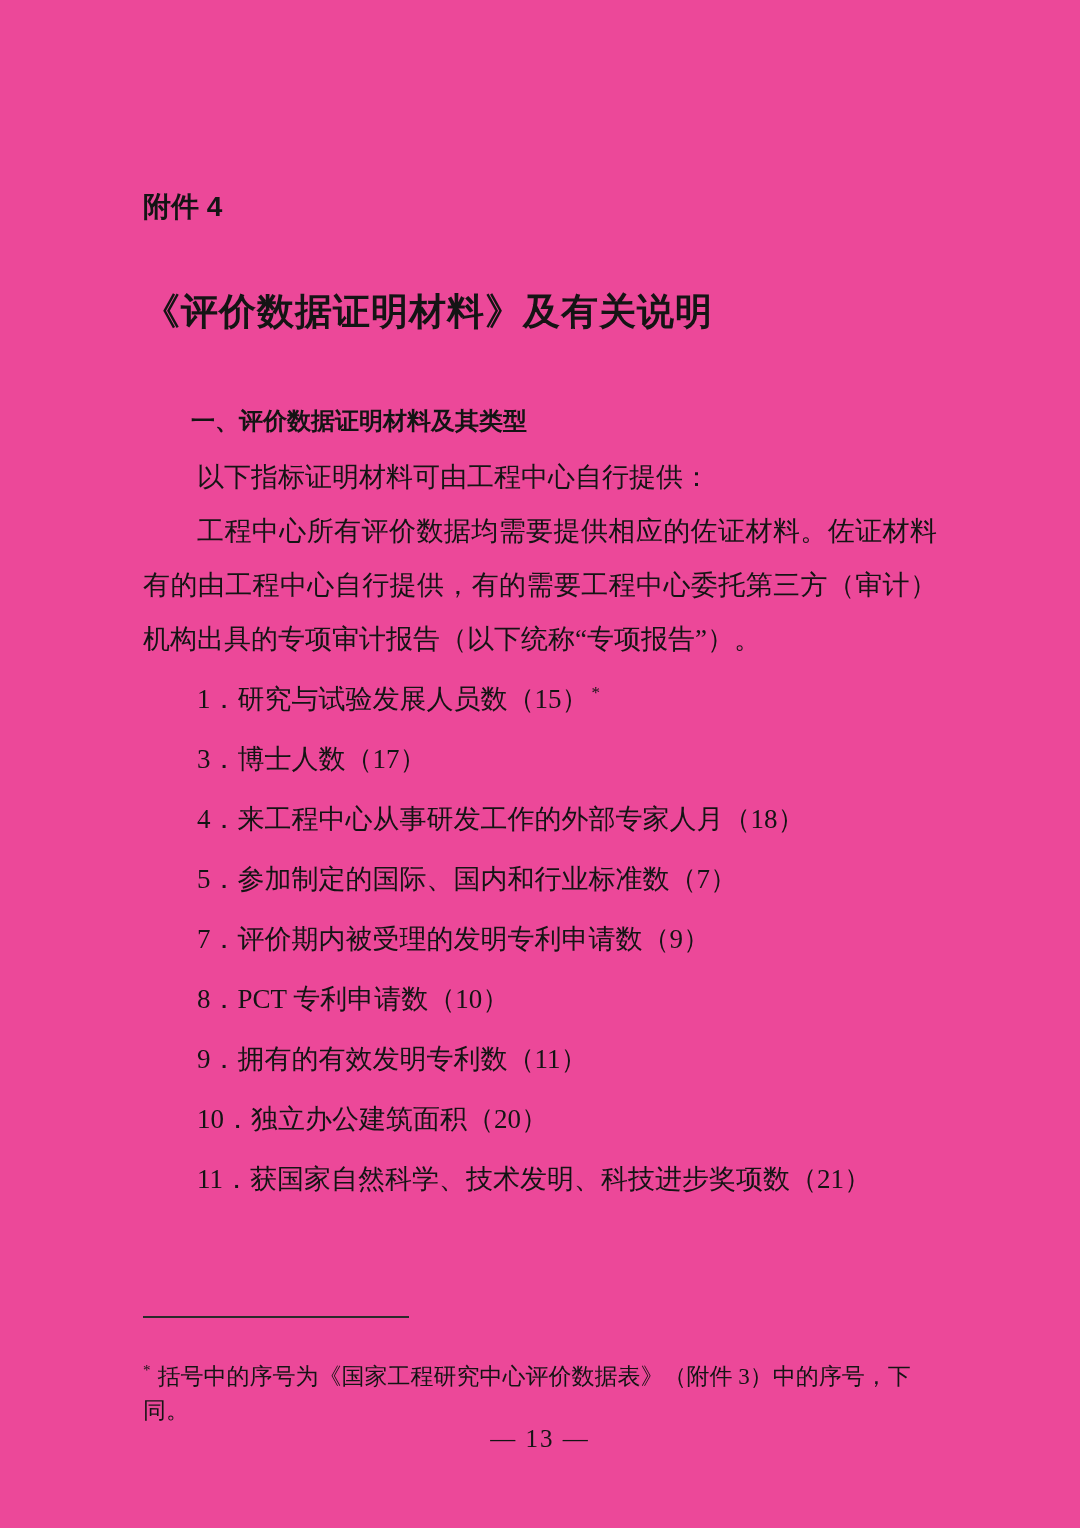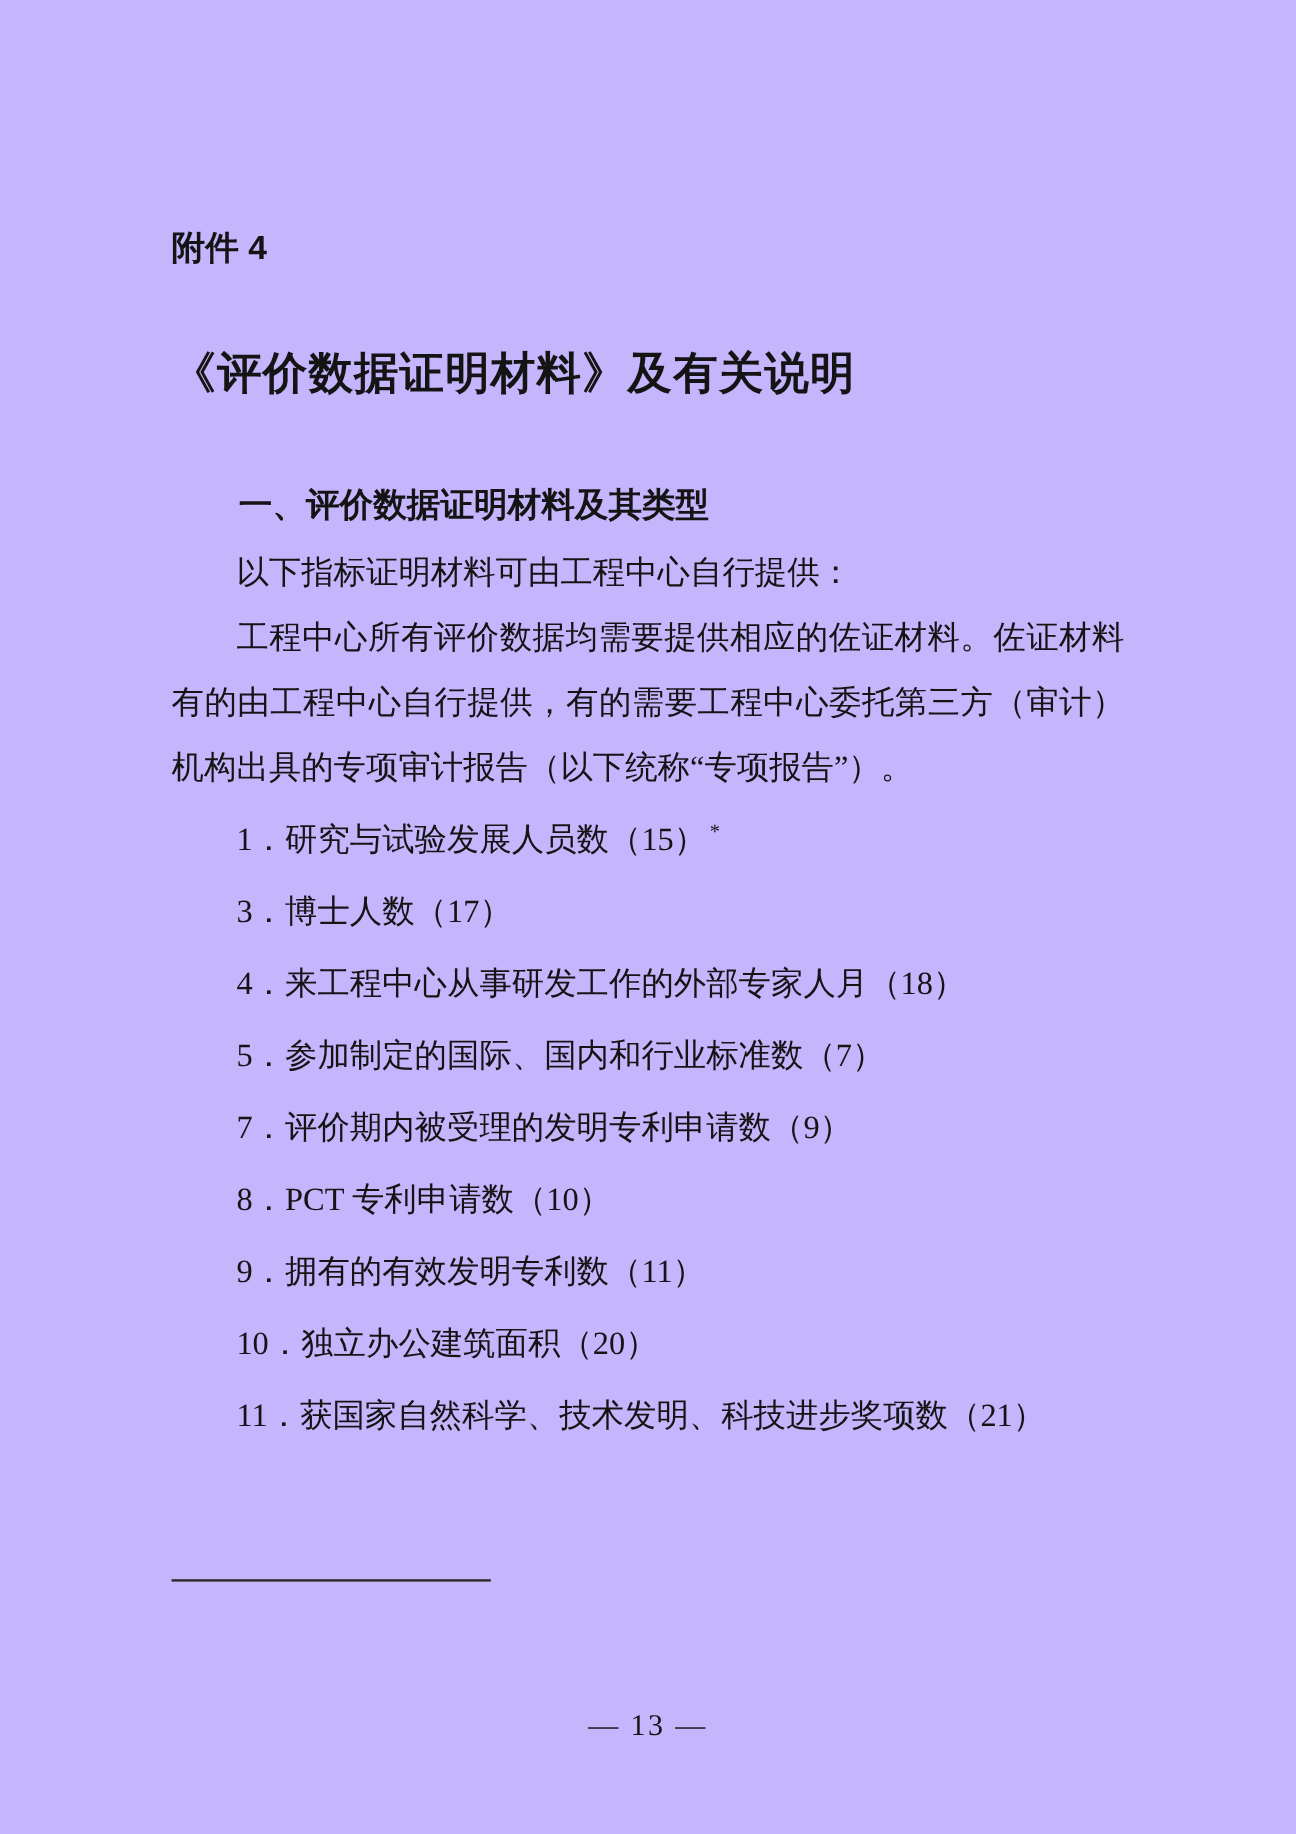--- a/index.html
+++ b/index.html
@@ -5,21 +5,21 @@
   html, body { margin: 0; padding: 0; }
   body {
     width: 1080px; height: 1528px;
     background: #ffffff;
     font-family: "Liberation Serif", "DejaVu Serif", serif;
     color: #141414;
   }
   .page {
     position: relative;
     width: 1080px; height: 1528px;
-    background: #c4b5fd;
+    background: #ec4899;
     overflow: hidden;
   }
   .content {
     position: absolute;
     left: 143px; top: 186px;
     width: 794px;
   }
   .attachment-label {
     font-family: "Liberation Sans", "DejaVu Sans", sans-serif;
     font-weight: 700;
@@ -32,21 +32,21 @@
     font-weight: 700;
     font-size: 37px;
     line-height: 52px;
     text-align: left;
     letter-spacing: 1px;
     margin: 58px 0 0 0;
   }
   .section-heading {
     font-family: "Liberation Sans", "DejaVu Sans", sans-serif;
     font-weight: 700;
-    font-size: 28px;
+    font-size: 24px;
     line-height: 46px;
     text-indent: 2em;
     margin: 60px 0 0 0;
   }
   .bodytext {
     font-size: 27px;
     line-height: 54px;
     margin-top: 6px;
   }
   .para {
@@ -121,15 +121,16 @@
         <li><span>8．PCT 专利申请数（10）</span><sup class="item-sup"></sup></li>
         <li><span>9．拥有的有效发明专利数（11）</span><sup class="item-sup"></sup></li>
         <li><span>10．独立办公建筑面积（20）</span><sup class="item-sup"></sup></li>
         <li><span>11．获国家自然科学、技术发明、科技进步奖项数（21）</span><sup class="item-sup"></sup></li>
       </ol>
     </div>
   </div>
 
   <div class="footnote-rule"></div>
 
+  <p class="footnote"><sup class="fn-marker">*</sup><span>括号中的序号为《国家工程研究中心评价数据表》（附件 3）中的序号，下同。</span></p>
 
   <div class="page-number">— 13 —</div>
 </div>
 
 </body></html>

